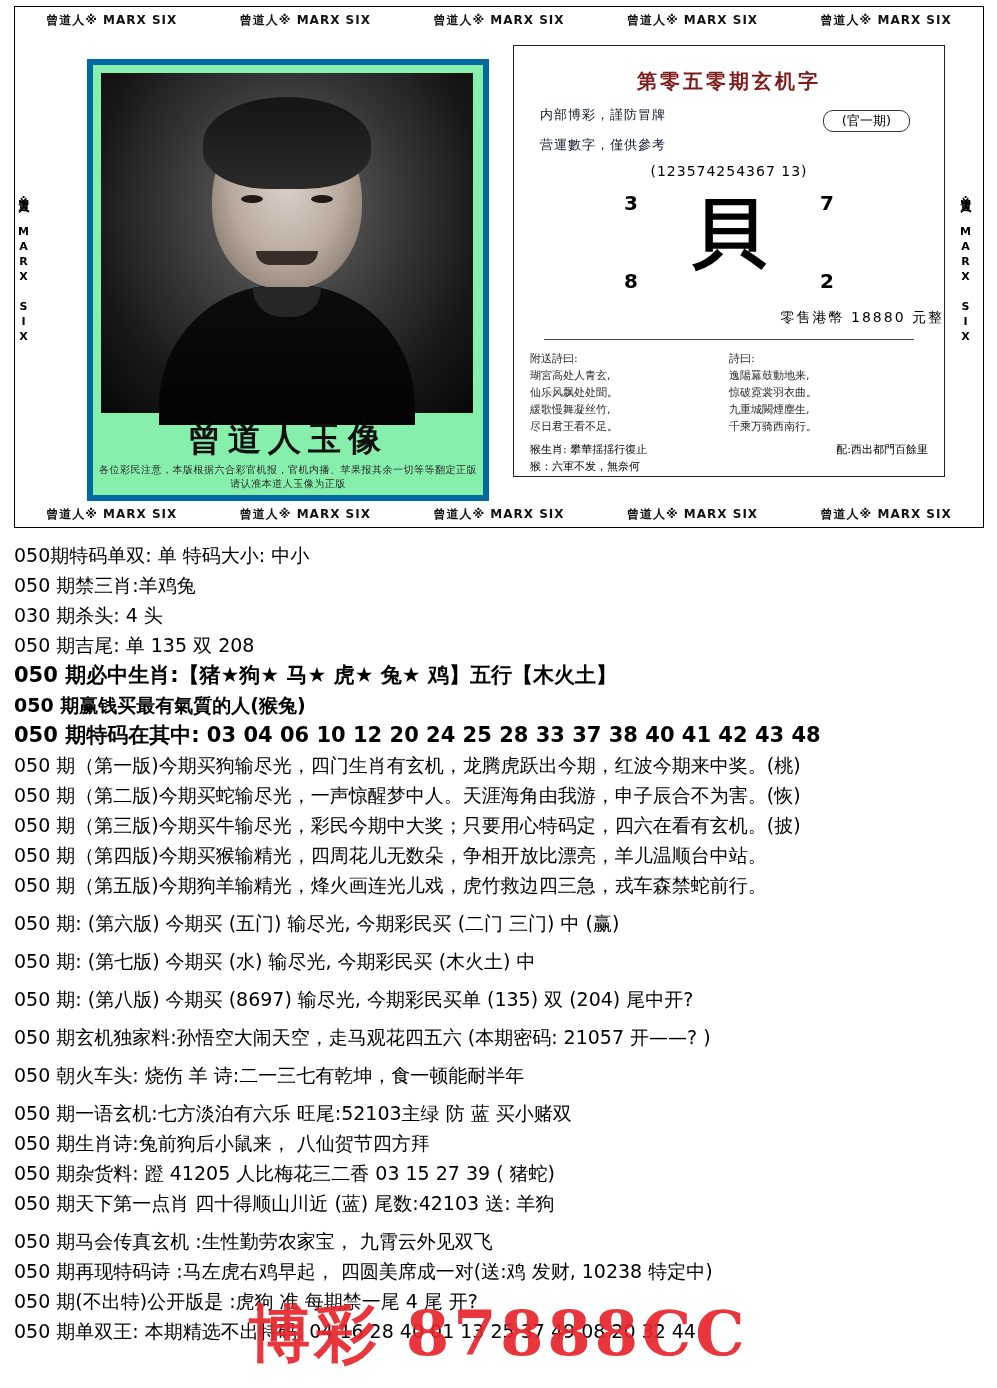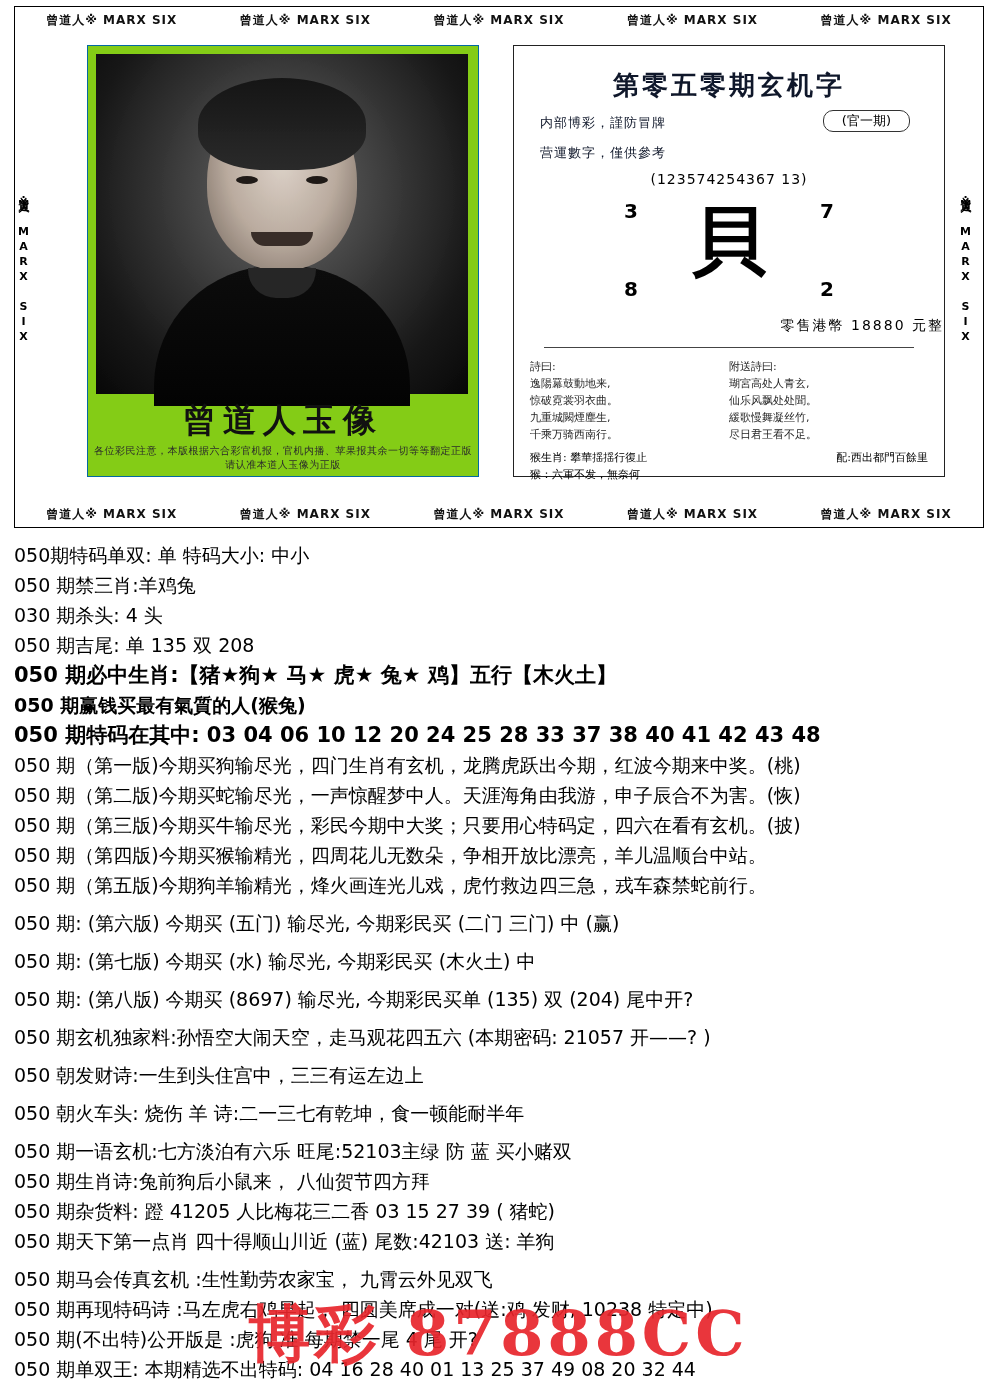--- a/index.html
+++ b/index.html
@@ -9,39 +9,39 @@
   .poster{position:absolute;left:14px;top:6px;width:968px;height:520px;border:1px solid #000;background:#fff;}
   .poster-border-top,.poster-border-bottom{position:absolute;left:0;width:100%;height:26px;overflow:hidden;white-space:nowrap;font-size:12px;letter-spacing:1px;color:#111;display:flex;align-items:center;justify-content:space-around;font-weight:bold;}
   .poster-border-top{top:0;}
   .poster-border-bottom{bottom:0;}
   .poster-border-left,.poster-border-right{position:absolute;top:0;height:100%;width:26px;overflow:hidden;}
   .poster-border-left{left:0;}
   .poster-border-right{right:0;}
   .vert-strip{writing-mode:vertical-rl;text-orientation:upright;font-size:11px;font-weight:bold;letter-spacing:2px;height:100%;display:flex;align-items:center;justify-content:space-around;}
   .poster-inner{position:absolute;left:28px;top:28px;right:28px;bottom:28px;}
 
-  .photo-box{position:absolute;left:44px;top:10px;width:390px;height:430px;border:1px solid #0369a1;background:#84cc16;overflow:hidden;}
+  .photo-box{position:absolute;left:44px;top:24px;width:390px;height:430px;border:6px solid #0369a1;background:#86efac;overflow:hidden;}
   .photo-frame{position:absolute;left:8px;top:8px;width:372px;height:340px;background:
      radial-gradient(ellipse at 50% 40%, #6d6d6d 0%, #3a3a3a 45%, #1c1c1c 75%, #0d0d0d 100%);
      filter:contrast(1.05);}
   .face{position:absolute;left:50%;top:38px;width:150px;height:178px;margin-left:-75px;border-radius:50% 50% 46% 46%;
     background:radial-gradient(ellipse at 50% 38%, #d9cfc6 0%, #b7a99d 52%, #8d8076 80%, #6a6059 100%);}
   .hair{position:absolute;left:50%;top:24px;width:168px;height:92px;margin-left:-84px;border-radius:50% 50% 40% 40%;
     background:linear-gradient(#1a1a1a,#2e2e2e);}
   .eye{position:absolute;width:22px;height:8px;background:#241f1c;border-radius:50%;top:122px;}
   .eye.l{left:50%;margin-left:-46px;}
   .eye.r{left:50%;margin-left:24px;}
   .mouth{position:absolute;left:50%;margin-left:-31px;top:178px;width:62px;height:14px;border-radius:0 0 40px 40px;background:#3b312c;}
   .body-sh{position:absolute;left:50%;margin-left:-128px;top:212px;width:256px;height:140px;border-radius:120px 120px 0 0;background:linear-gradient(#121212,#090909);}
   .collar{position:absolute;left:50%;margin-left:-34px;top:214px;width:68px;height:30px;background:#2a2a2a;border-radius:0 0 28px 28px;}
   .photo-title{position:absolute;left:0;top:352px;width:100%;text-align:center;font-family:"DejaVu Serif","Liberation Serif",serif;font-size:33px;font-weight:bold;letter-spacing:7px;color:#111;}
   .photo-note{position:absolute;left:6px;top:398px;width:378px;font-size:10px;line-height:14px;color:#2b2b2b;text-align:center;letter-spacing:0.5px;}
 
   .right-box{position:absolute;left:470px;top:10px;width:430px;height:430px;border:1px solid #222;background:#fff;}
-  .rb-title{text-align:center;font-family:"DejaVu Serif","Liberation Serif",serif;font-size:26px;font-weight:bold;letter-spacing:3px;margin-top:22px;color:#0f172a;}
+  .rb-title{text-align:center;font-family:"DejaVu Serif","Liberation Serif",serif;font-size:20px;font-weight:bold;letter-spacing:3px;margin-top:22px;color:#7f1d1d;}
   .rb-sub{font-size:13px;line-height:20px;margin:10px 0 0 26px;color:#0f172a;letter-spacing:1px;}
   .rb-paren{position:absolute;right:34px;top:64px;font-size:13px;border:1px solid #333;padding:1px 18px;border-radius:10px;}
   .rb-code{text-align:center;font-size:14px;letter-spacing:1px;margin-top:8px;}
   .big-char-wrap{position:relative;height:110px;margin-top:6px;}
   .big-char{position:absolute;left:50%;top:10px;transform:translateX(-50%);font-family:"DejaVu Serif","Liberation Serif",serif;font-size:74px;font-weight:bold;line-height:1;}
   .corner{position:absolute;font-size:20px;font-weight:bold;}
   .c-tl{left:110px;top:6px;} .c-tr{right:110px;top:6px;}
   .c-bl{left:110px;bottom:2px;} .c-br{right:110px;bottom:2px;}
   .rb-price{text-align:right;font-size:14px;letter-spacing:2px;margin-top:14px;}
   .rb-rule{width:86%;margin:12px auto 0;border-top:1px solid #444;}
@@ -114,32 +114,32 @@
         <div class="big-char">貝</div>
         <div class="corner c-bl">8</div>
         <div class="corner c-br">2</div>
       </div>
 
       <div class="rb-price">零售港幣 18880 元整</div>
       <div class="rb-rule"></div>
 
       <div class="poem-area">
         <div class="poem-col">
+          <div class="lbl">附送詩曰:</div>
+          <div>瑚宮高处人青玄,</div>
+          <div>仙乐风飘处处聞。</div>
+          <div>緩歌慢舞凝丝竹,</div>
+          <div>尽日君王看不足。</div>
+        </div>
+        <div class="poem-col">
           <div class="lbl">詩曰:</div>
           <div>逸陽羃鼓動地来,</div>
           <div>惊破霓裳羽衣曲。</div>
           <div>九重城闕煙塵生,</div>
           <div>千乘万骑西南行。</div>
-        </div>
-        <div class="poem-col">
-          <div class="lbl">附送詩曰:</div>
-          <div>瑚宮高处人青玄,</div>
-          <div>仙乐风飘处处聞。</div>
-          <div>緩歌慢舞凝丝竹,</div>
-          <div>尽日君王看不足。</div>
         </div>
       </div>
 
       <div class="rb-foot">
         <div><span>猴生肖:</span>
           <span>攀華揺揺行復止</span>
           <span style="float:right">配:西出都門百餘里</span></div>
         <div>猴：六軍不发，無奈何</div>
       </div>
     </div>
@@ -157,21 +157,20 @@
   <div class="ln big">050 期特码在其中: 03 04 06 10 12 20 24 25 28 33 37 38 40 41 42 43 48</div>
   <div class="ln">050 期（第一版)今期买狗输尽光，四门生肖有玄机，龙腾虎跃出今期，红波今期来中奖。(桃)</div>
   <div class="ln">050 期（第二版)今期买蛇输尽光，一声惊醒梦中人。天涯海角由我游，申子辰合不为害。(恢)</div>
   <div class="ln">050 期（第三版)今期买牛输尽光，彩民今期中大奖；只要用心特码定，四六在看有玄机。(披)</div>
   <div class="ln">050 期（第四版)今期买猴输精光，四周花儿无数朵，争相开放比漂亮，羊儿温顺台中站。</div>
   <div class="ln">050 期（第五版)今期狗羊输精光，烽火画连光儿戏，虎竹救边四三急，戎车森禁蛇前行。</div>
   <div class="ln sp">050 期: (第六版) 今期买 (五门) 输尽光, 今期彩民买 (二门 三门) 中 (赢)</div>
   <div class="ln sp">050 期: (第七版) 今期买 (水) 输尽光, 今期彩民买 (木火土) 中</div>
   <div class="ln sp">050 期: (第八版) 今期买 (8697) 输尽光, 今期彩民买单 (135) 双 (204) 尾中开?</div>
   <div class="ln sp">050 期玄机独家料:孙悟空大闹天空，走马观花四五六 (本期密码: 21057  开——? )</div>
-  <div class="ln sp">050 朝发财诗:一生到头住宫中，三三有运左边上</div>
   <div class="ln sp">050 朝火车头: 烧伤 羊 诗:二一三七有乾坤，食一顿能耐半年</div>
   <div class="ln sp">050 期一语玄机:七方淡泊有六乐    旺尾:52103主绿  防 蓝 买小赌双</div>
   <div class="ln">050 期生肖诗:兔前狗后小鼠来， 八仙贺节四方拜</div>
   <div class="ln">050 期杂货料: 蹬     41205   人比梅花三二香   03 15 27 39  ( 猪蛇)</div>
   <div class="ln">050 期天下第一点肖   四十得顺山川近     (蓝)  尾数:42103 送: 羊狗</div>
   <div class="ln sp">050 期马会传真玄机 :生性勤劳农家宝， 九霄云外见双飞</div>
   <div class="ln">050 期再现特码诗 :马左虎右鸡早起， 四圆美席成一对(送:鸡 发财, 10238   特定中)</div>
   <div class="ln">050 期(不出特)公开版是 :虎狗 准 每期禁一尾 4 尾 开?</div>
   <div class="ln">050 期单双王:  本期精选不出特码: 04 16 28 40 01 13 25 37 49 08 20 32 44</div>
 </div>

